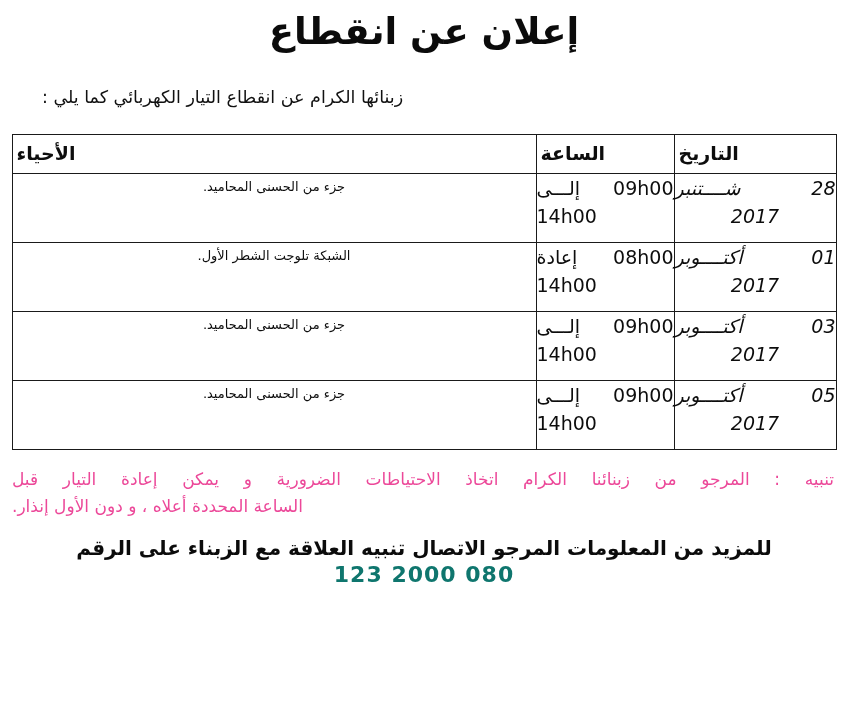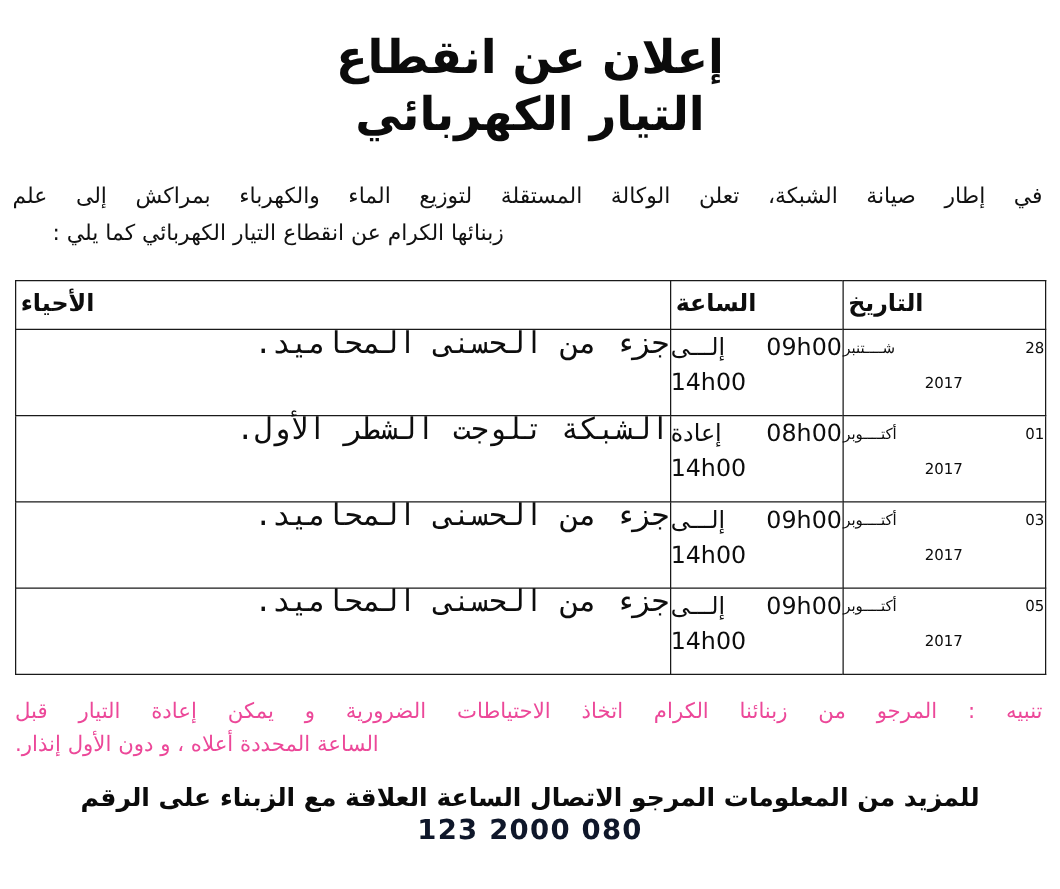--- a/index.html
+++ b/index.html
@@ -18,21 +18,21 @@
   .page {
     width: 848px;
     height: 711px;
     box-sizing: border-box;
     position: relative;
   }
 
   
   .title-block {
     text-align: center;
-    padding-top: 24px;
+    padding-top: 10px;
   }
   .title-line {
     font-family: "DejaVu Sans", "Liberation Sans", sans-serif;
     font-weight: bold;
     font-size: 37px;
     line-height: 44px;
     letter-spacing: 0px;
     direction: rtl;
     color: #0b0b0b;
   }
@@ -86,26 +86,27 @@
     line-height: 24px;
   }
   .col-date   { width: 162px; }
   .col-time   { width: 138px; }
   .col-areas  { width: 524px; }
 
   .outage-table tbody td {
     height: 68px;
   }
   .cell-date {
-    font-size: 12px;
+    font-size: 19px;
     line-height: 28px;
     text-align: left;
     padding: 3px 5px 3px 5px;
     direction: rtl;
     white-space: nowrap;
+    font-style: italic;
   }
   .cell-date .d-line1 {
     display: block;
     text-align: justify;
     text-align-last: justify;
     direction: rtl;
   }
   .cell-date .d-line2 {
     display: block;
     text-align: center;
@@ -124,26 +125,26 @@
     text-align: justify;
     text-align-last: justify;
     direction: rtl;
   }
   .cell-time .t-line2 {
     display: block;
     text-align: left;
     direction: ltr;
   }
   .cell-area {
-    font-size: 24px;
+    font-size: 13px;
     line-height: 26px;
+    text-align: center;
     vertical-align: middle;
     padding: 6px 10px;
     direction: rtl;
-    font-family: Liberation Mono, monospace;
   }
 
   
   .notice {
     margin: 16px 14px 0 12px;
     direction: rtl;
     font-size: 17px;
     line-height: 27px;
     text-align: justify;
     text-align-last: justify;
@@ -169,35 +170,33 @@
     letter-spacing: 0px;
     color: #0b0b0b;
   }
   .contact-number {
     font-size: 22px;
     font-weight: bold;
     line-height: 26px;
     direction: ltr;
     unicode-bidi: isolate;
     letter-spacing: 1px;
-    color: #0f172a;
+    color: #0f766e;
   }
 </style>
 </head>
 <body>
 
 <div class="page">
 
   <div class="title-block">
     <div class="title-line">إعلان عن انقطاع</div>
-    <div class="title-line second">التيار الكهربائي</div>
   </div>
 
   <div class="intro">
-    <span class="ln1">في إطار صيانة الشبكة، تعلن  الوكالة المستقلة  لتوزيع الماء والكهرباء بمراكش إلى علم</span>
     <span class="ln2">زبنائها الكرام عن انقطاع التيار الكهربائي كما يلي :</span>
   </div>
 
   <table class="outage-table">
     <colgroup>
       <col class="col-date">
       <col class="col-time">
       <col class="col-areas">
     </colgroup>
     <thead>
@@ -254,17 +253,17 @@
       </tr>
     </tbody>
   </table>
 
   <div class="notice">
     <span class="nl1">تنبيه : المرجو من زبنائنا الكرام اتخاذ الاحتياطات الضرورية و  يمكن إعادة التيار قبل</span>
     <span class="nl2">الساعة المحددة أعلاه ، و دون الأول إنذار.</span>
   </div>
 
   <div class="contact">
-    <div class="contact-text">للمزيد من المعلومات المرجو الاتصال الساعة العلاقة مع الزبناء على الرقم</div>
+    <div class="contact-text">للمزيد من المعلومات المرجو الاتصال تنبيه العلاقة مع الزبناء على الرقم</div>
     <div class="contact-number">123 2000 080</div>
   </div>
 
 </div>
 
 </body></html>

